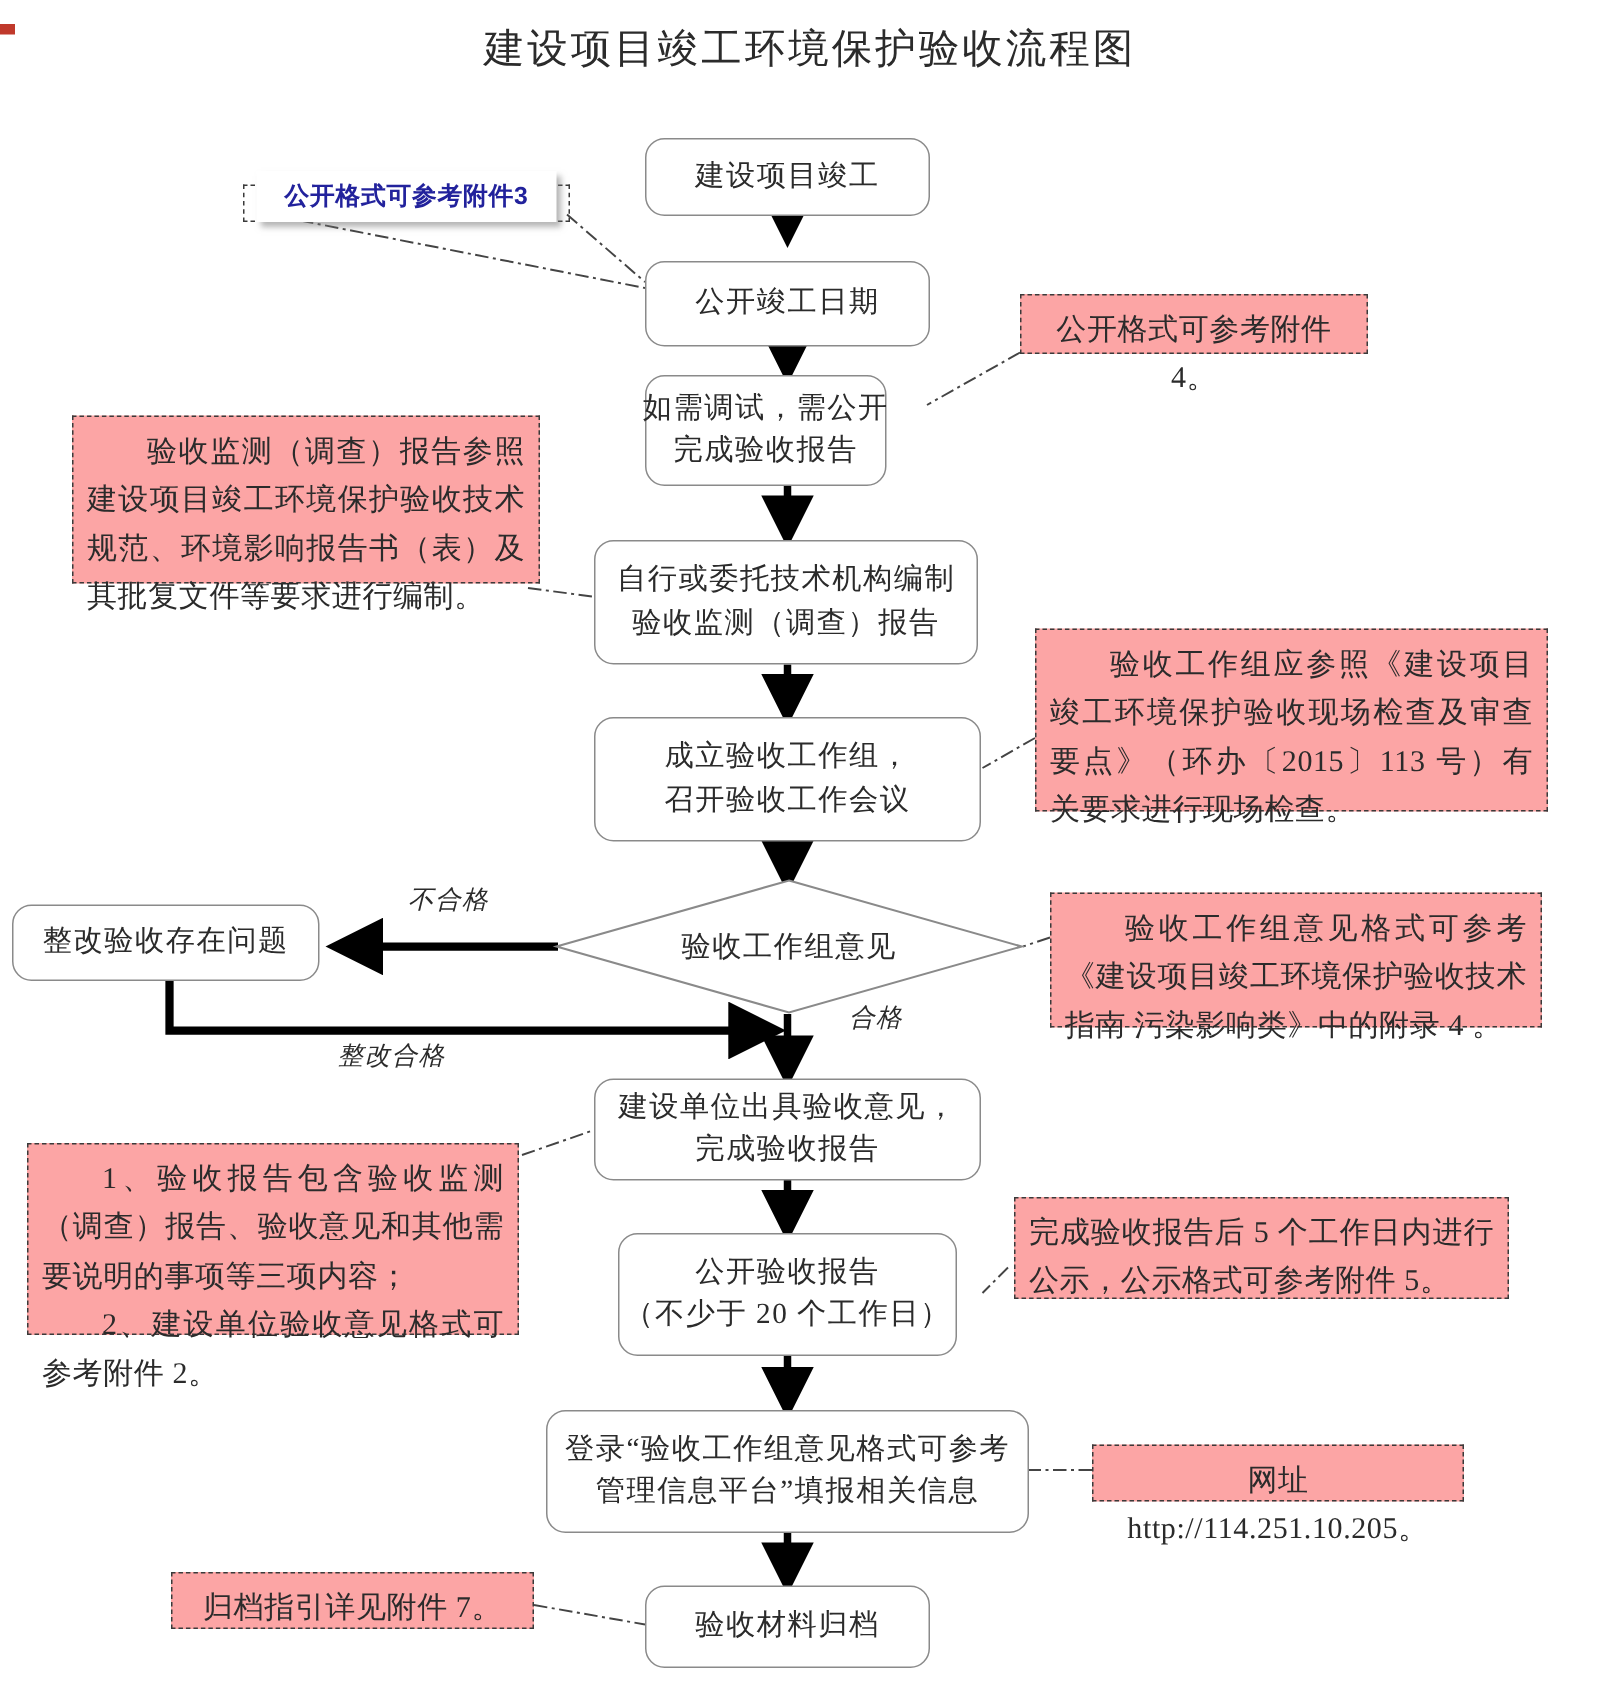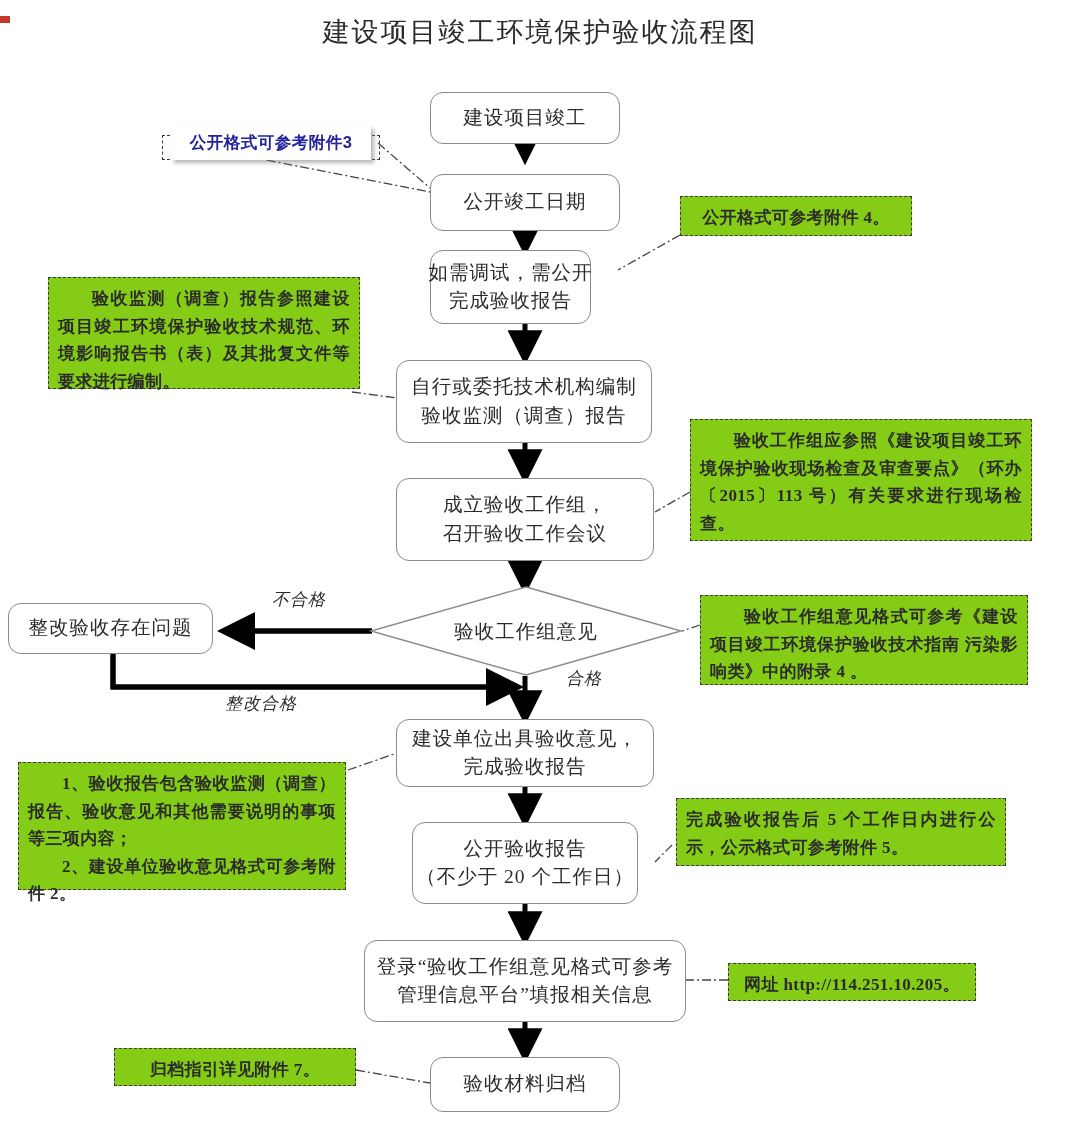--- a/index.html
+++ b/index.html
@@ -79,40 +79,38 @@
     color: #2b2b2b;
     letter-spacing: 1px;
     white-space: nowrap;
     font-style: italic;
   }
 
   
   .note {
     position: absolute;
     border: 1.4px dashed #3a3a3a;
-    background: #84cc16;
-    font-size: 17px;
+    background: #fca5a5;
+    font-size: 20px;
     line-height: 1.62;
     color: #2b2b2b;
     letter-spacing: 0.4px;
     padding: 7px 9px 8px 9px;
     text-align: justify;
     text-justify: inter-ideograph;
-    font-weight: bold;
   }
   .note.center { text-align: center; }
   .note .indent { text-indent: 2em; display: block; }
 
   
   .note-blue {
     position: absolute;
     border: 1.4px dashed #3a3a3a;
     background: transparent;
     padding: 0;
-    margin-top: 12px;
   }
   .note-blue .inner {
     position: absolute;
     left: 8px; top: -10px;
     width: 200px; height: 34px;
     background: #ffffff;
     box-shadow: 3px 3px 4px rgba(120,120,120,0.55);
     display: flex; align-items: center; justify-content: center;
     font-family: "Liberation Sans", "DejaVu Sans", sans-serif;
     font-weight: bold;

